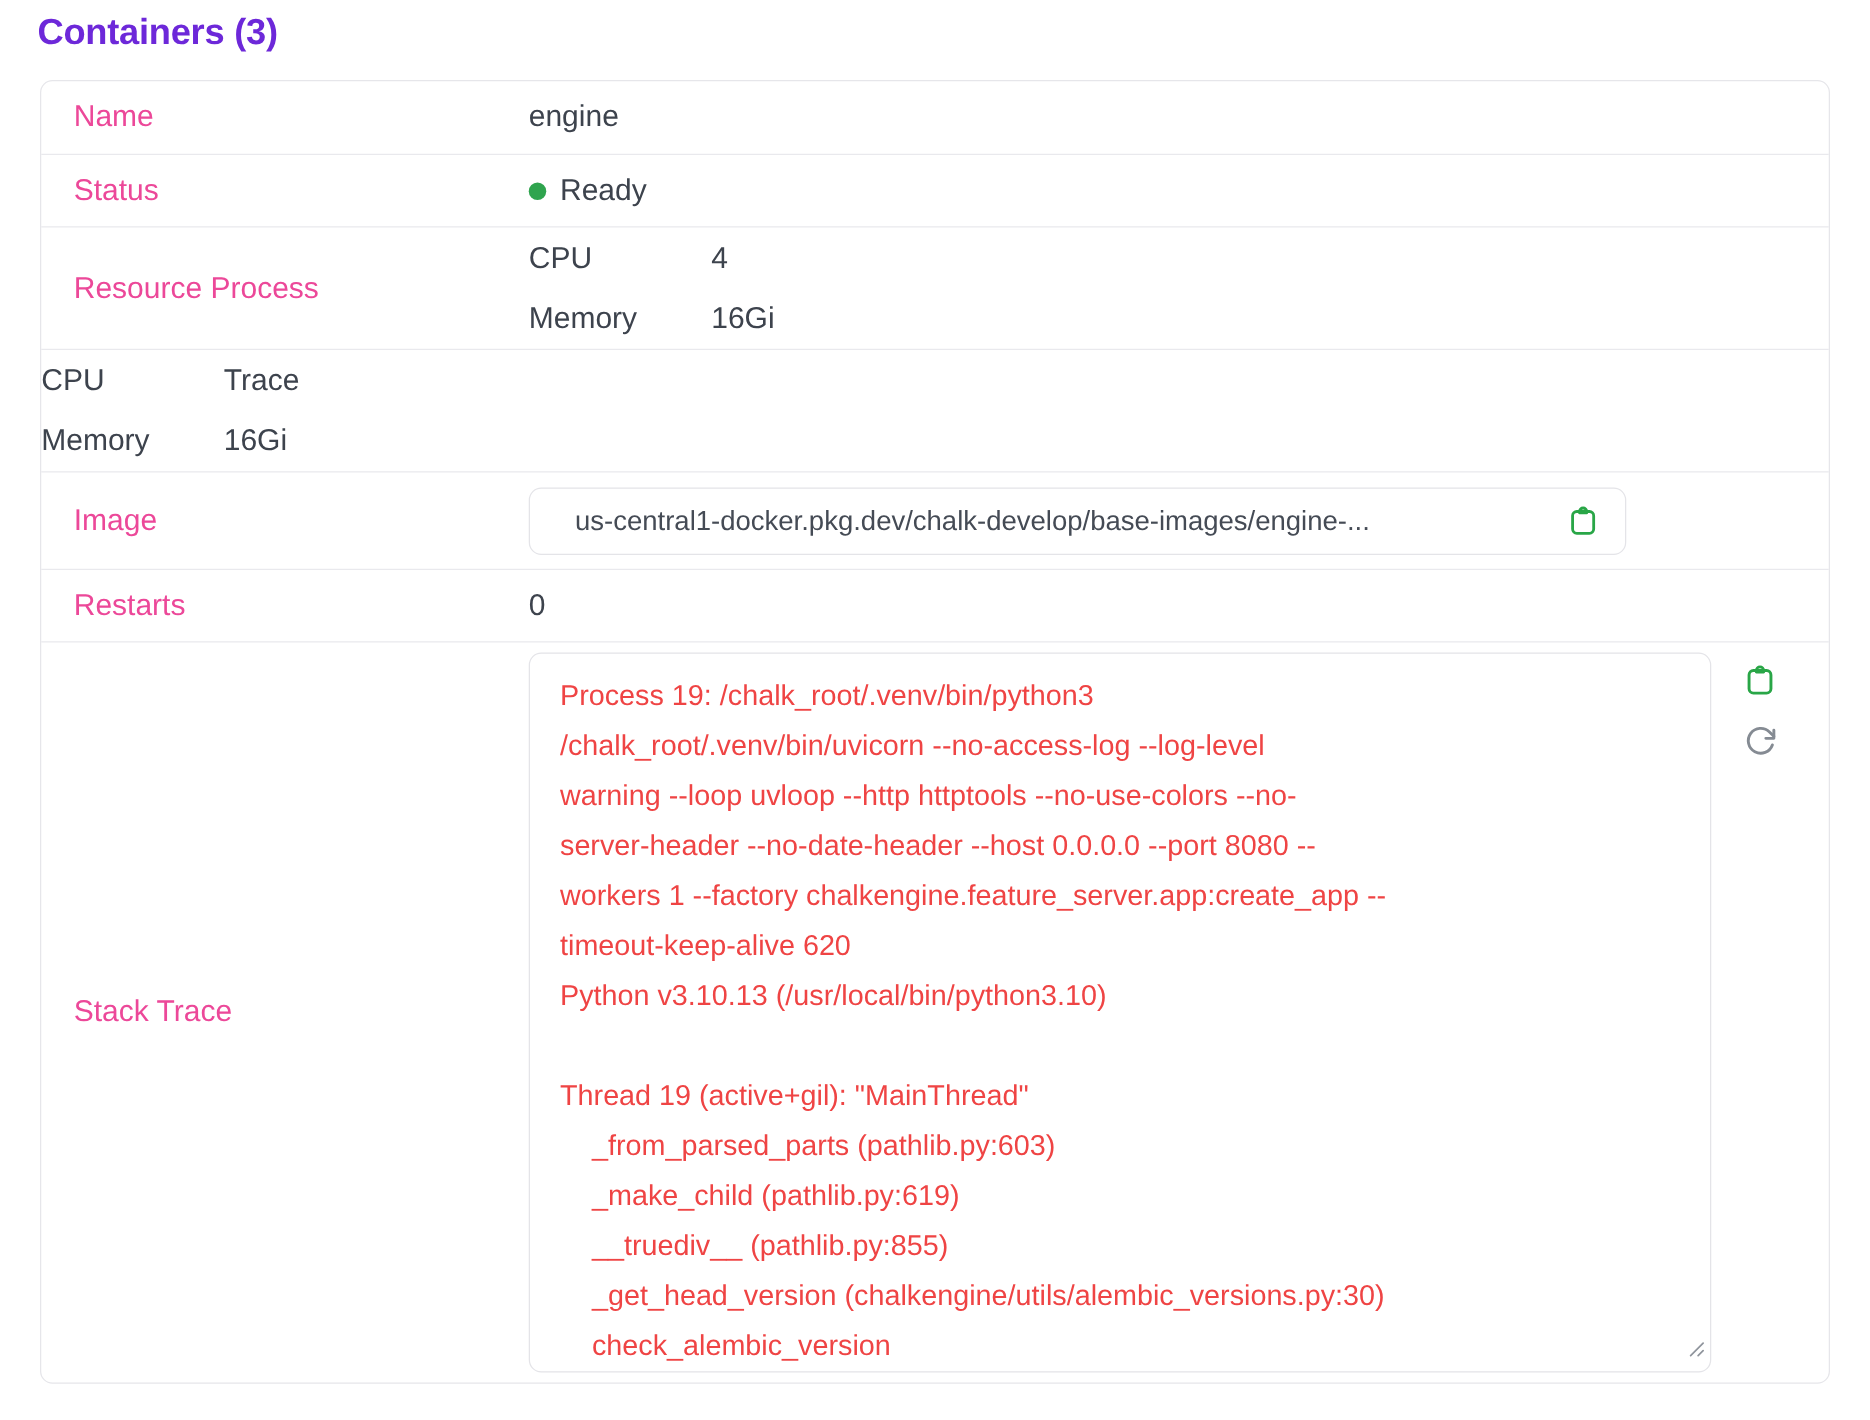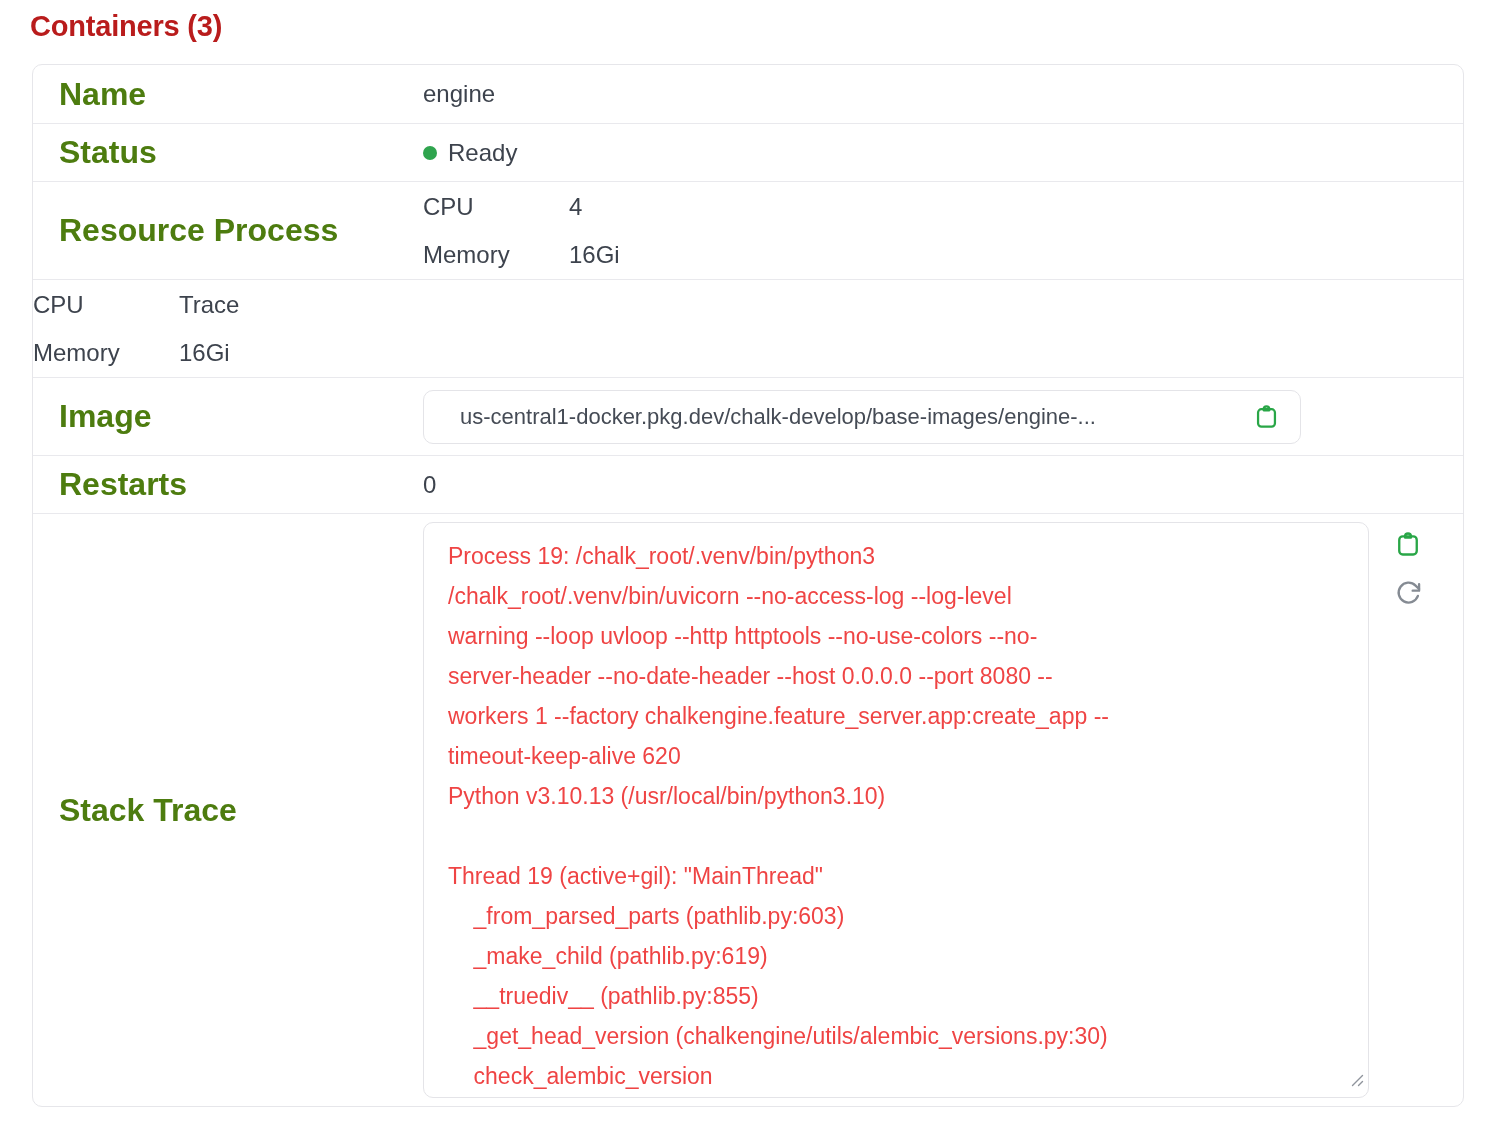--- a/index.html
+++ b/index.html
@@ -9,21 +9,21 @@
     height: 1136px;
     font-family: "Liberation Sans", sans-serif;
     color: #3d434d;
     overflow: hidden;
   }
   .page { padding: 10px 32px 0 32px; }
 
   .page-title {
     font-size: 29px;
     font-weight: 700;
-    color: #b91c1c;
+    color: #6d28d9;
     letter-spacing: -0.2px;
     margin-left: -2px;
     margin-bottom: 21px;
   }
 
   .detail-table {
     border: 1px solid #e6e6ea;
     border-radius: 10px;
     background: #ffffff;
   }
@@ -35,23 +35,23 @@
   .row:first-child { border-top: none; }
   .row-sm { min-height: 58px; }
   .row-md { min-height: 98px; }
   .row-image { min-height: 78px; }
   .row-stack { padding: 8px 0; }
 
   .cell-label {
     width: 390px;
     flex: 0 0 390px;
     padding-left: 26px;
-    font-size: 32px;
-    font-weight: 700;
-    color: #4d7c0f;
+    font-size: 24px;
+    font-weight: 400;
+    color: #ec4899;
   }
   .cell-value {
     flex: 1;
     font-size: 24px;
     color: #3d434d;
   }
 
   .status-value { display: flex; align-items: center; }
   .status-dot {
     width: 14px; height: 14px;

